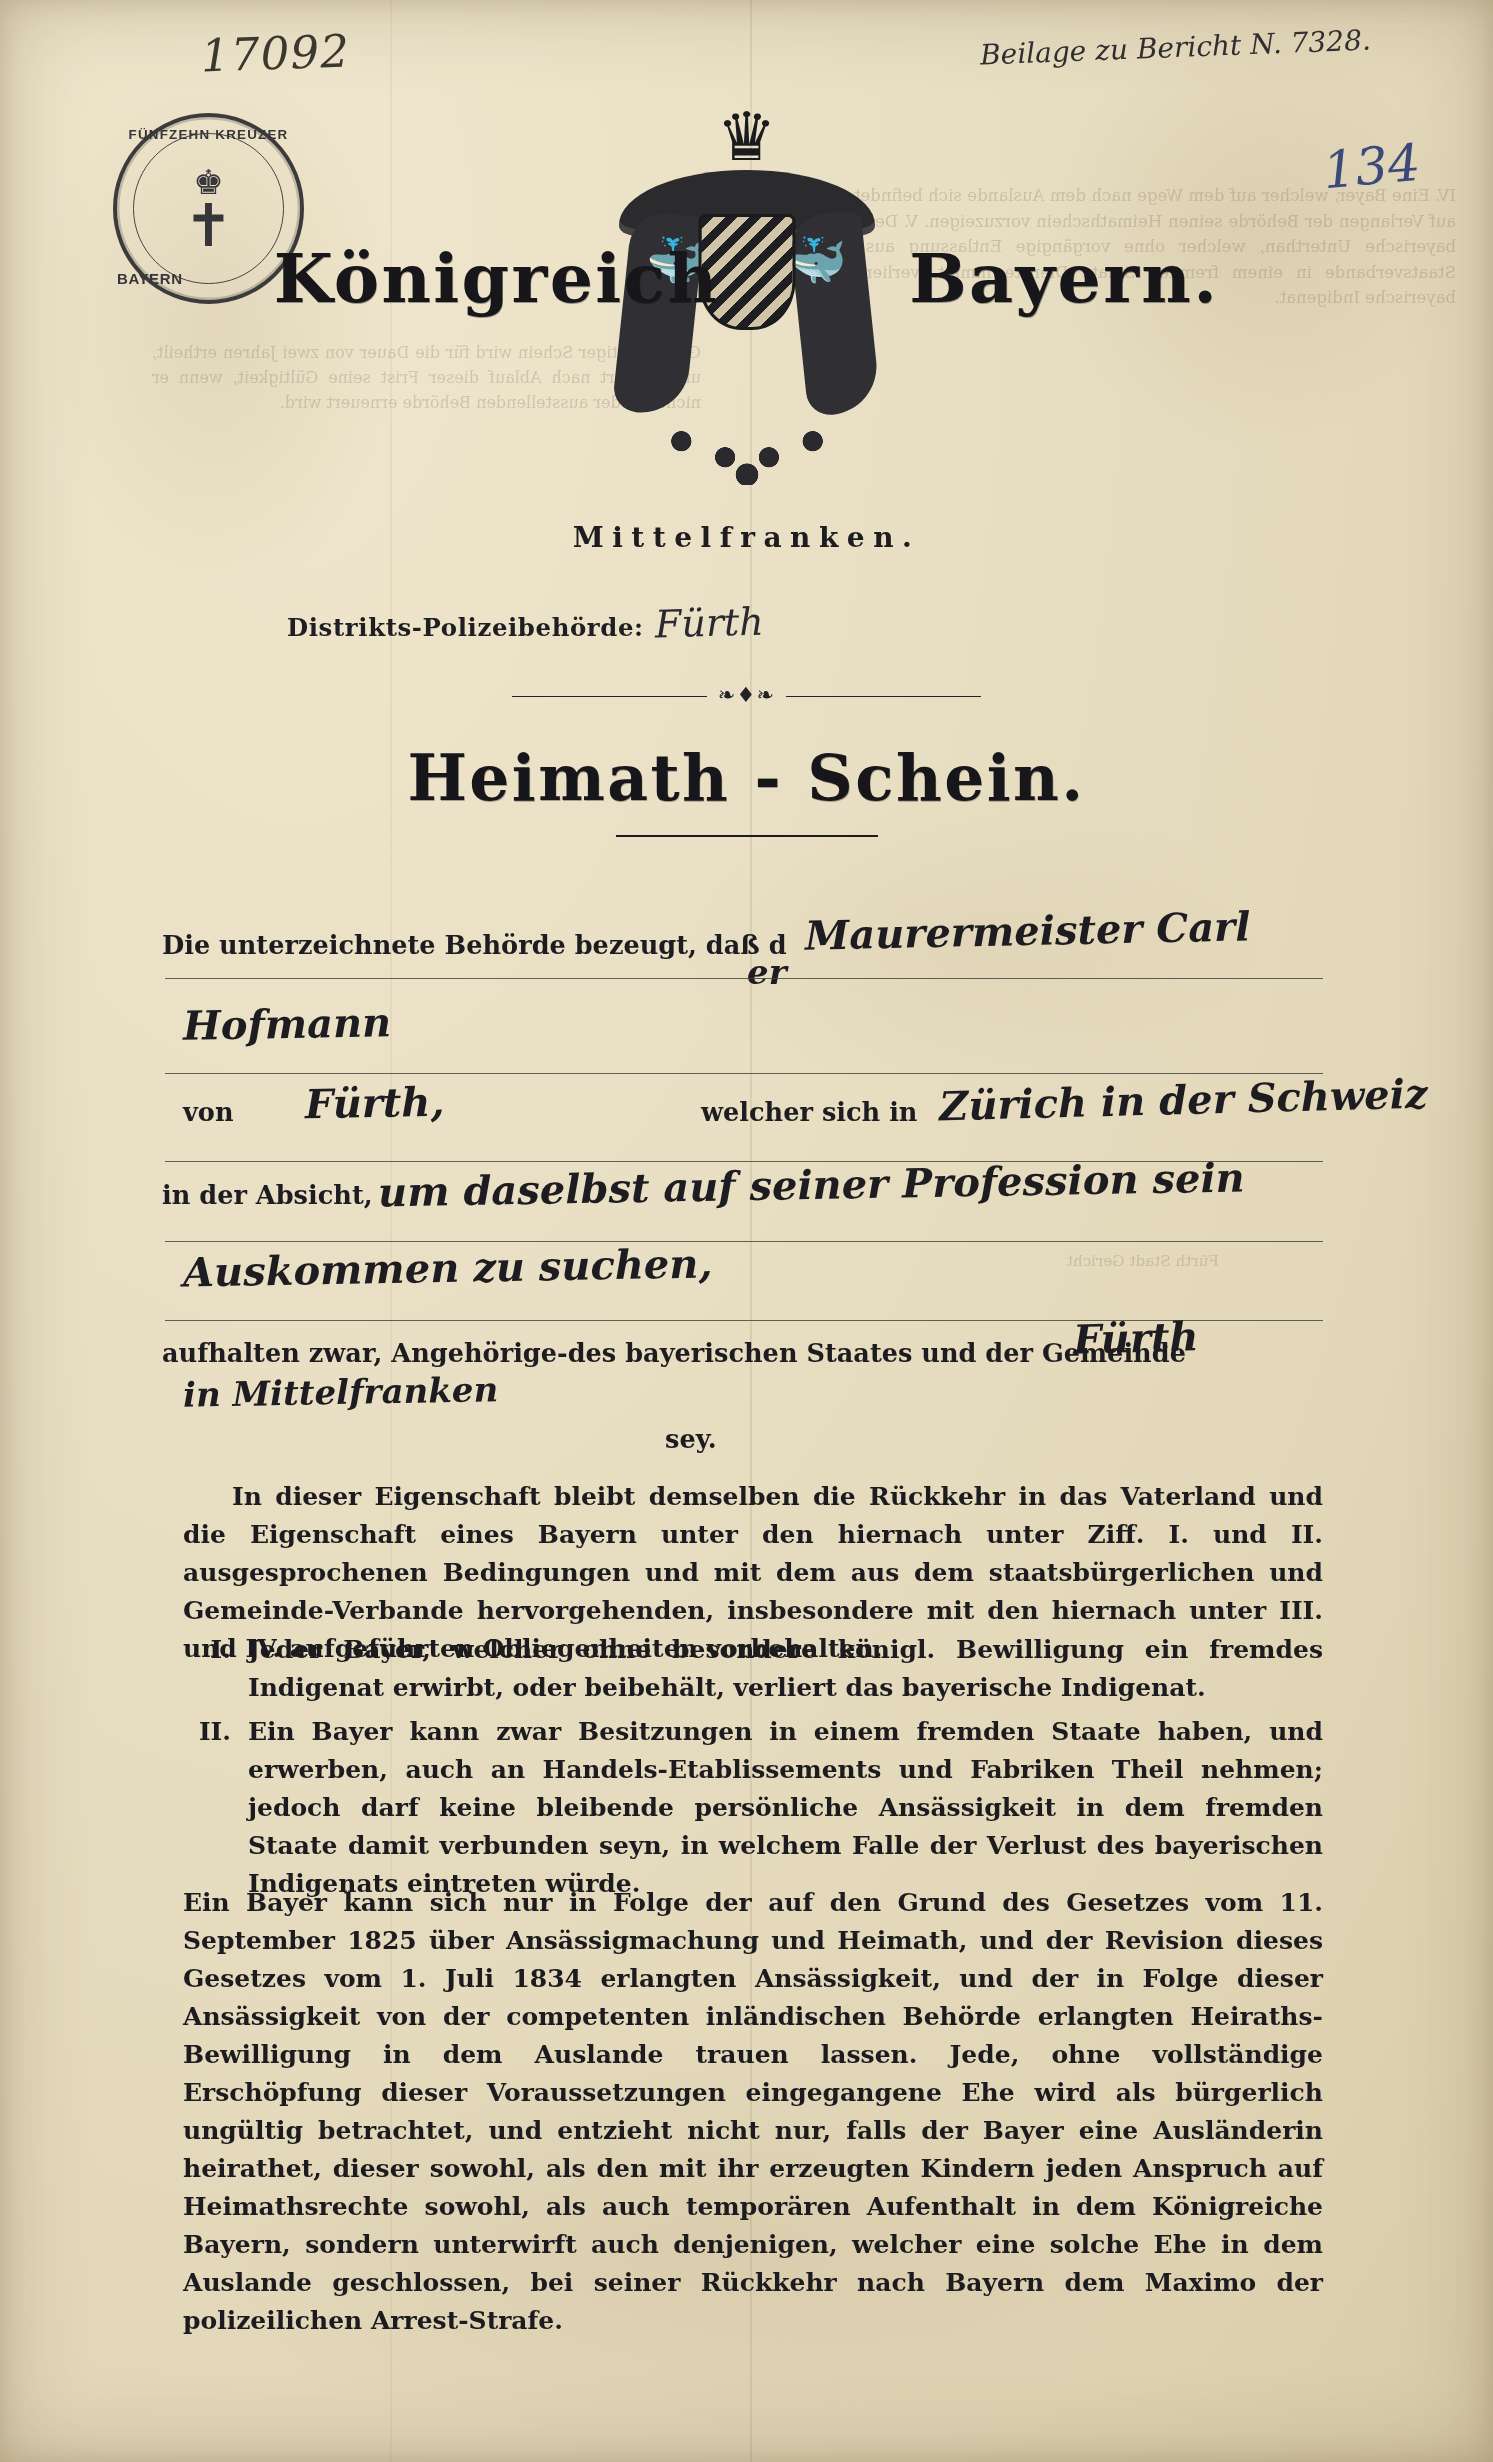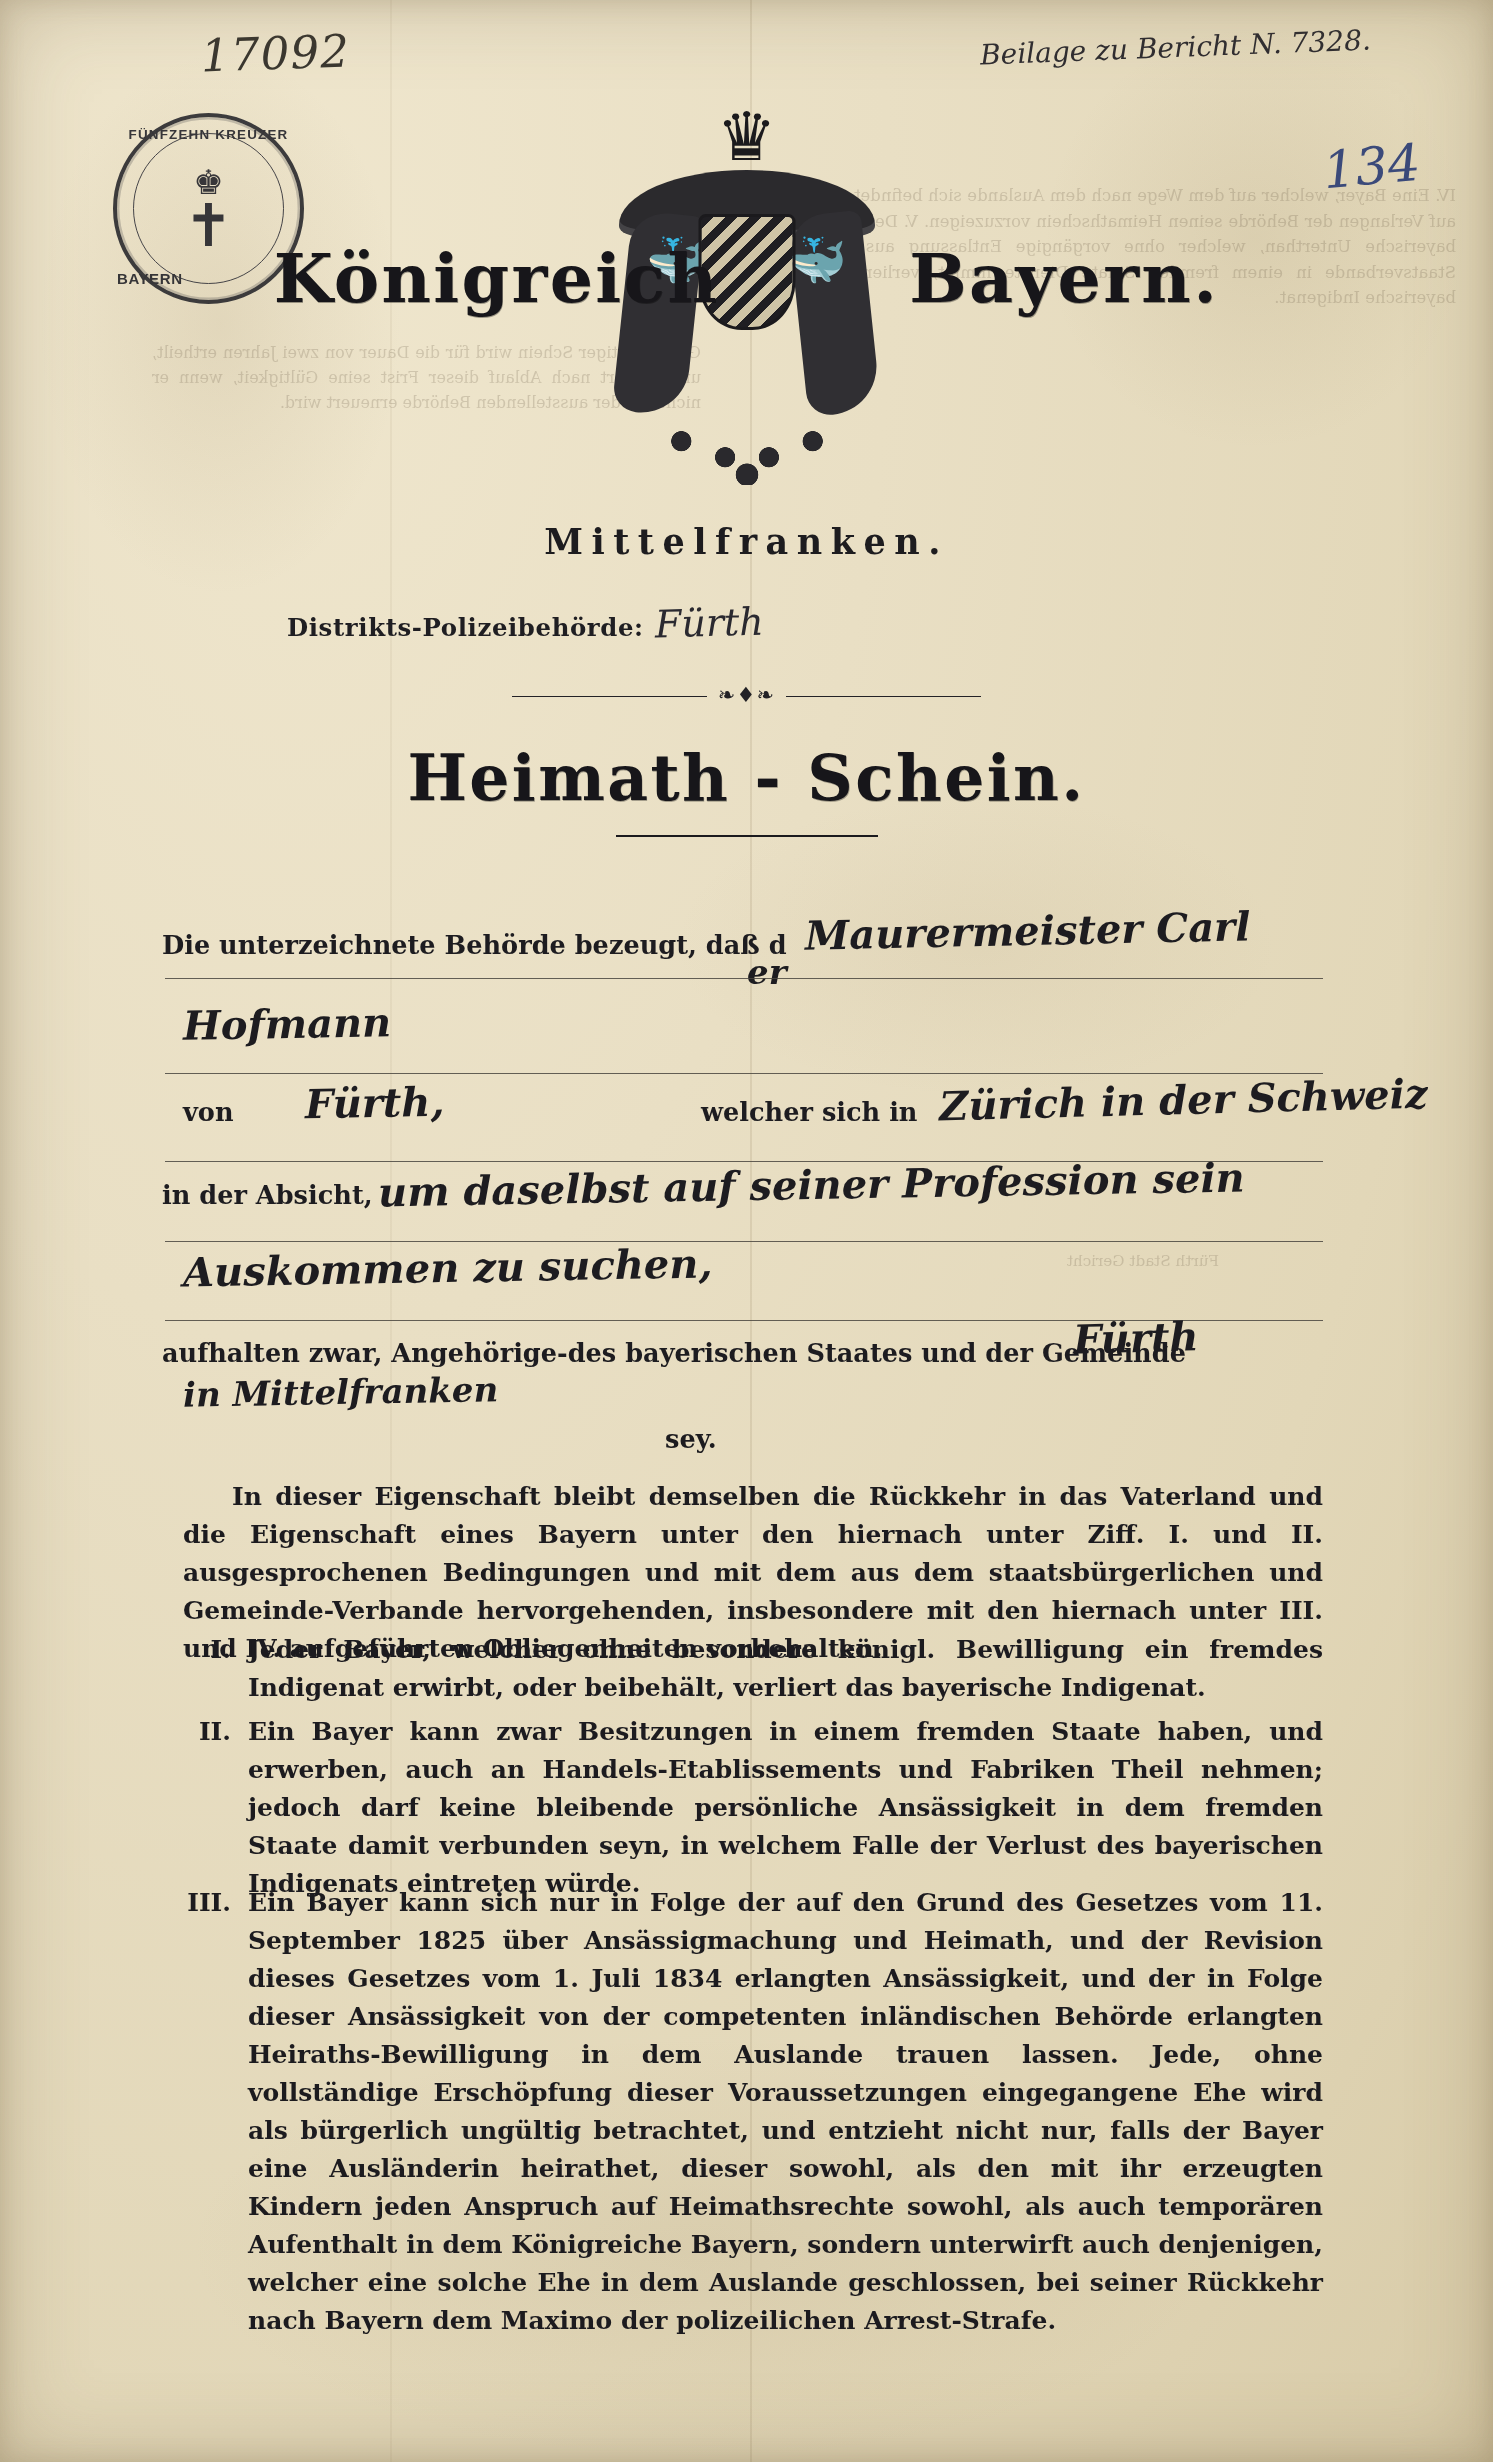--- a/index.html
+++ b/index.html
@@ -249,21 +249,21 @@
                 radial-gradient(circle at 60% 62%, #2a292d 0 9.8px, transparent 10.4px),
                 radial-gradient(circle at 80% 40%, #2a292d 0 9.8px, transparent 10.4px),
                 radial-gradient(circle at 50% 86%, #2a292d 0 11px, transparent 11.6px);
   }
 
   .district-name {
     position: absolute;
     left: 0; right: 0;
     top: 521px;
     text-align: center;
-    font-size: 35px;
+    font-size: 28px;
     letter-spacing: 8.5px;
     font-weight: bold;
     color: #1d1c1f;
     font-family: "DejaVu Serif", serif;
   }
   .authority-row {
     position: absolute;
     left: 287px;
     top: 601px;
     display: flex;
@@ -470,19 +470,18 @@
     <span class="num">I.</span>
     <span class="txt">Jeder Bayer, welcher ohne besondere königl. Bewilligung ein fremdes Indigenat erwirbt, oder beibehält, verliert das bayerische Indigenat.</span>
   </div>
 
   <div class="clause" style="top:1713px;">
     <span class="num">II.</span>
     <span class="txt">Ein Bayer kann zwar Besitzungen in einem fremden Staate haben, und erwerben, auch an Handels-Etablissements und Fabriken Theil nehmen; jedoch darf keine bleibende persönliche Ansässigkeit in dem fremden Staate damit verbunden seyn, in welchem Falle der Verlust des bayerischen Indigenats eintreten würde.</span>
   </div>
 
   <div class="clause" style="top:1884px;">
-    <span class="num">III.</span>
     <span class="txt">Ein Bayer kann sich nur in Folge der auf den Grund des Gesetzes vom 11. September 1825 über Ansässigmachung und Heimath, und der Revision dieses Gesetzes vom 1. Juli 1834 erlangten Ansässigkeit, und der in Folge dieser Ansässigkeit von der competenten inländischen Behörde erlangten Heiraths-Bewilligung in dem Auslande trauen lassen. Jede, ohne vollständige Erschöpfung dieser Voraussetzungen eingegangene Ehe wird als bürgerlich ungültig betrachtet, und entzieht nicht nur, falls der Bayer eine Ausländerin heirathet, dieser sowohl, als den mit ihr erzeugten Kindern jeden Anspruch auf Heimathsrechte sowohl, als auch temporären Aufenthalt in dem Königreiche Bayern, sondern unterwirft auch denjenigen, welcher eine solche Ehe in dem Auslande geschlossen, bei seiner Rückkehr nach Bayern dem Maximo der polizeilichen Arrest-Strafe.</span>
   </div>
 
   <div class="edge-dark"></div>
 </div>
 
 
 </body></html>

